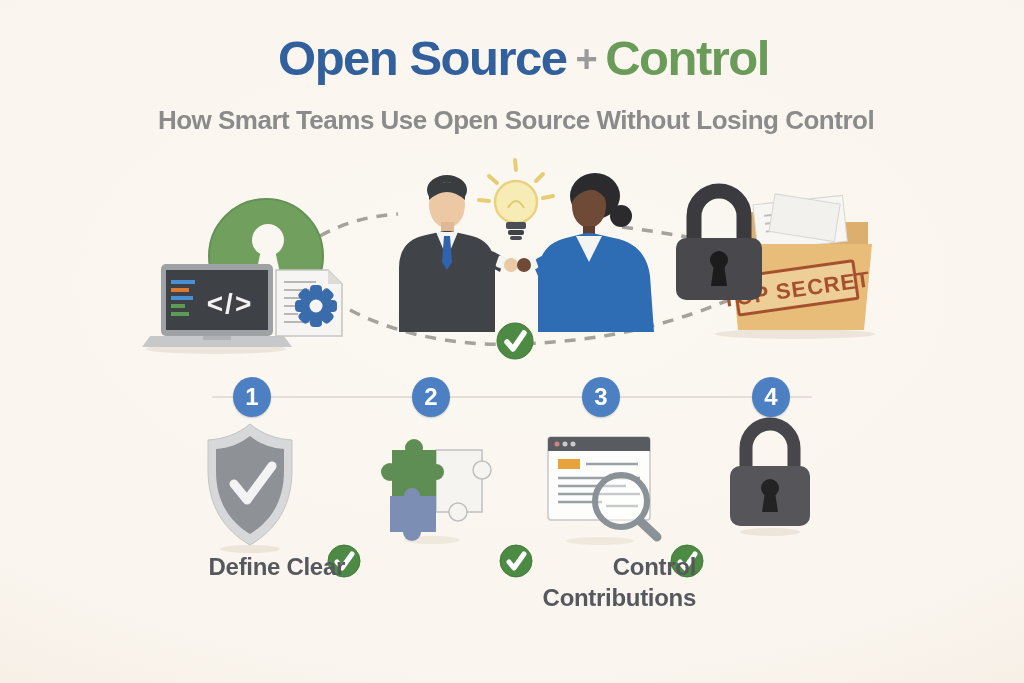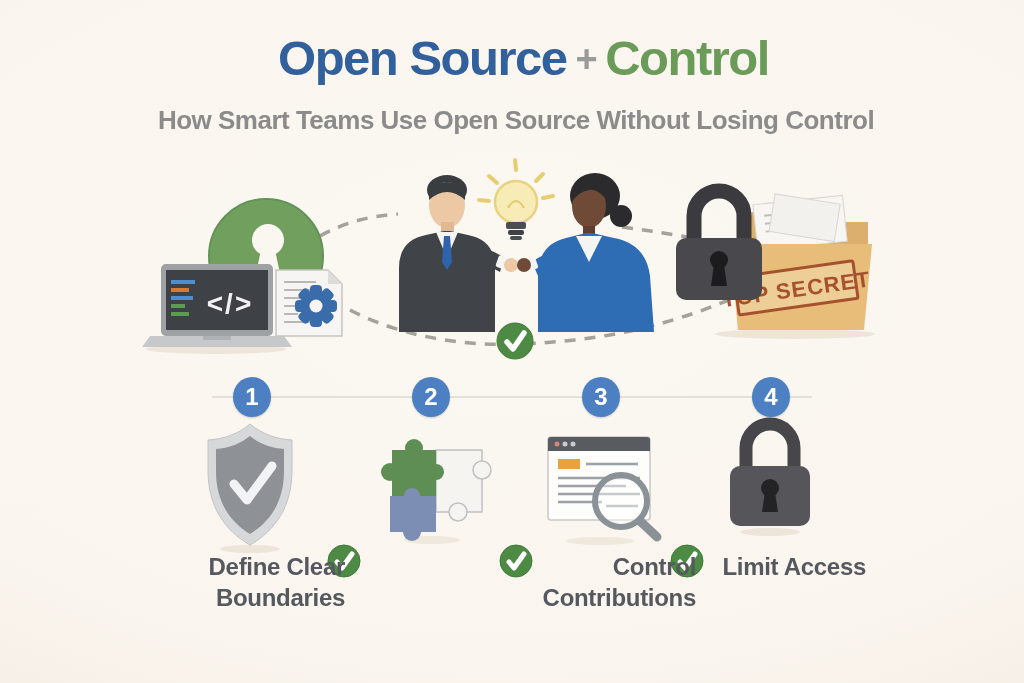--- a/index.html
+++ b/index.html
@@ -240,23 +240,21 @@
     </g>
   </svg>
 
   <div class="num" style="left:233px">1</div>
   <div class="num" style="left:412px">2</div>
   <div class="num" style="left:582px">3</div>
   <div class="num" style="left:752px">4</div>
 
   <div class="lbl" style="left:155px">
     <div>Define Clear</div>
-    <div>Boundaries</div>
   </div>
   <div class="lbl" style="left:506px">
     <div>Control</div>
     <div>Contributions</div>
   </div>
   <div class="lbl" style="left:676px">
-    <div>Limit Access</div>
   </div>
 
 </div>
 
 </body></html>

